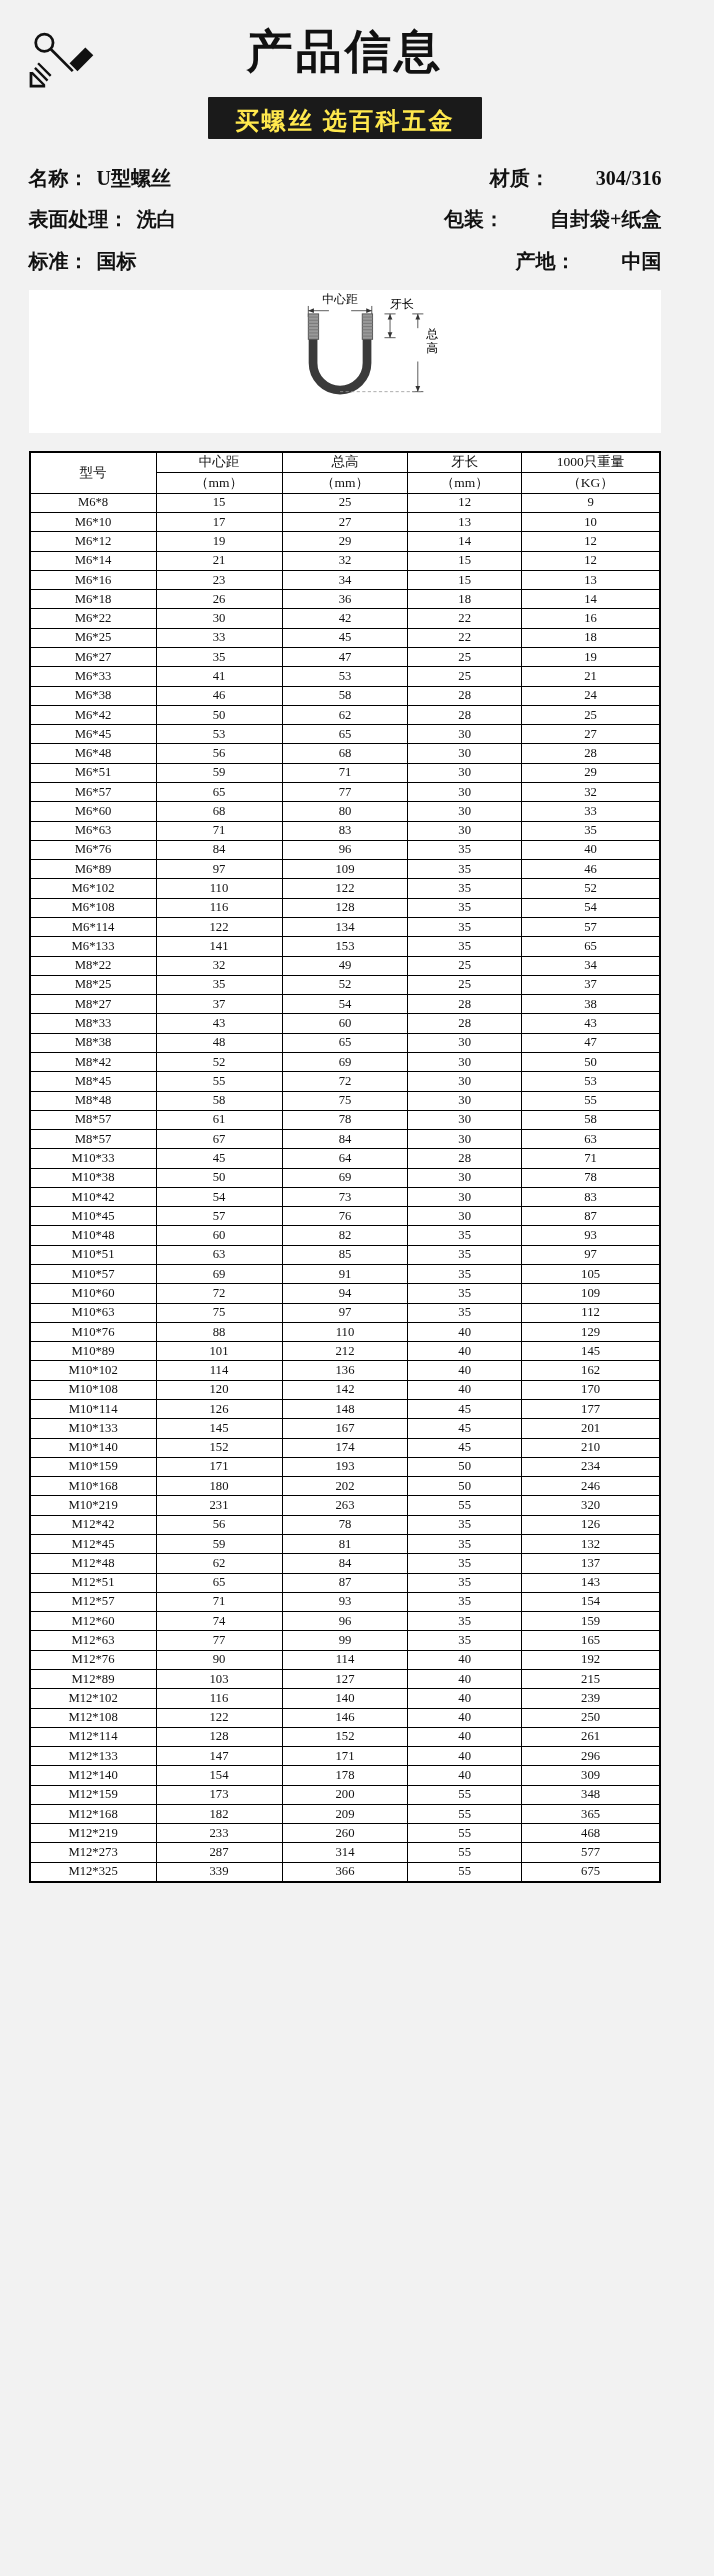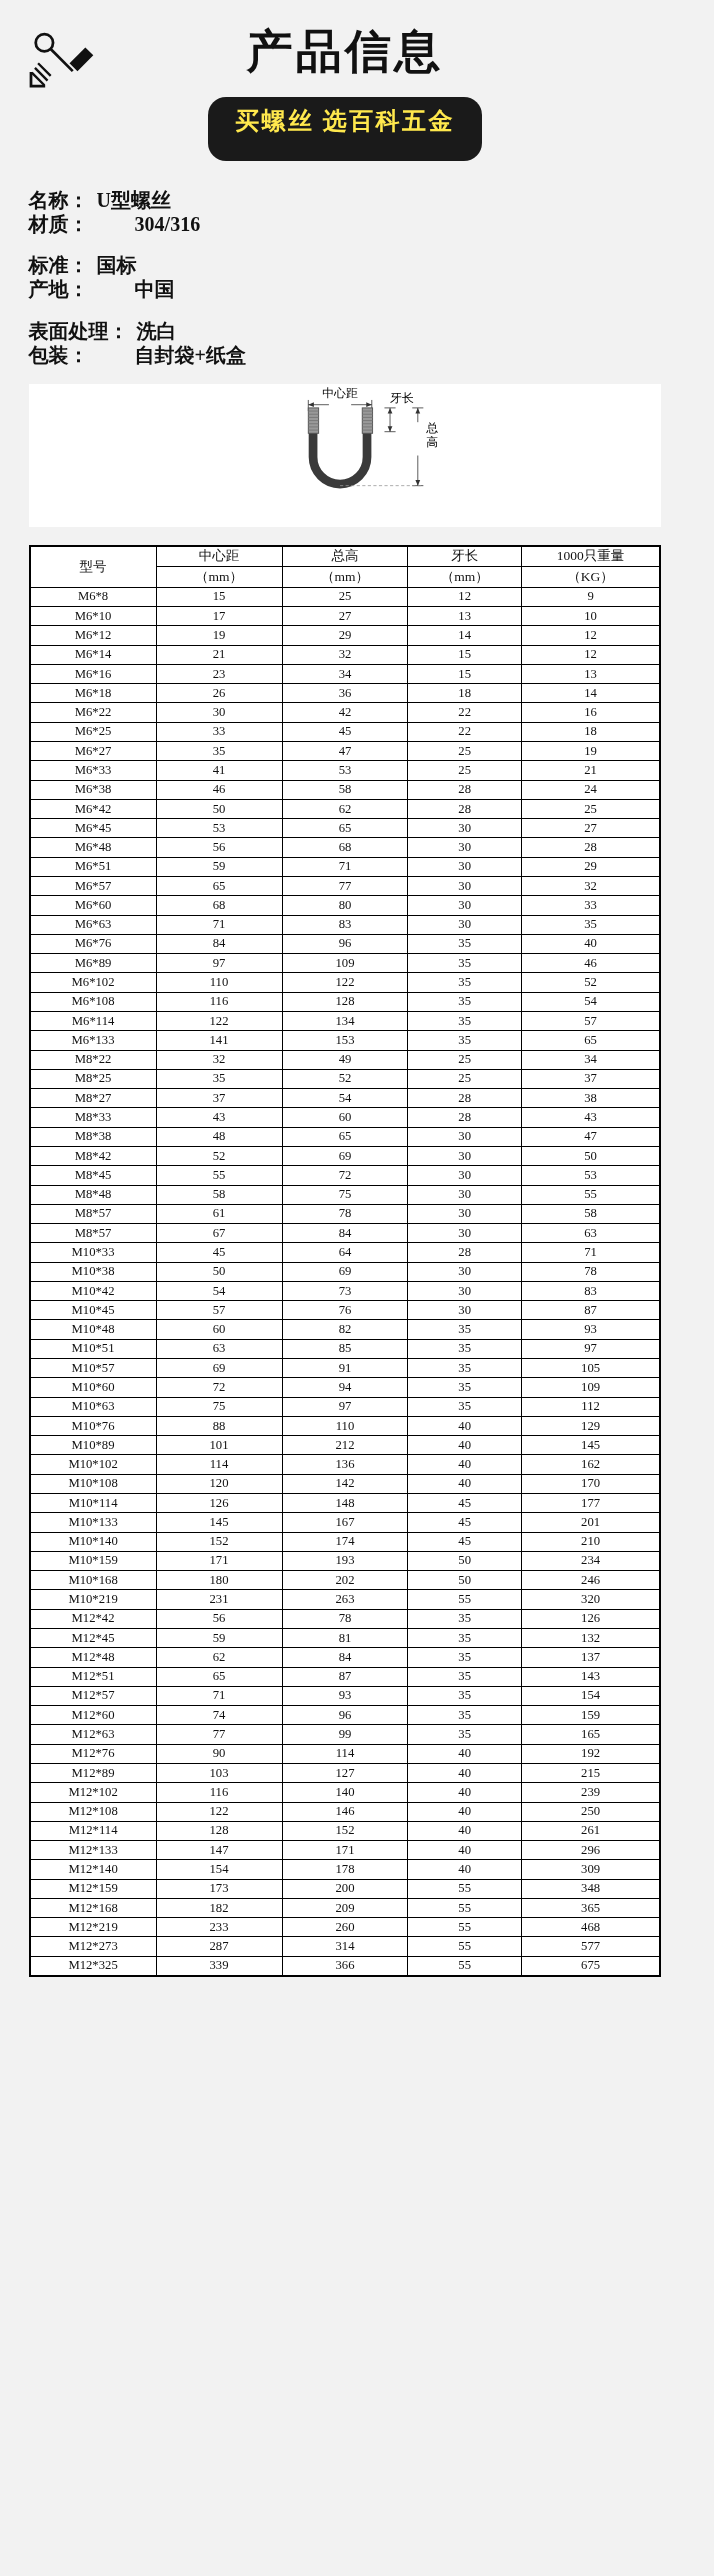--- a/index.html
+++ b/index.html
@@ -44,38 +44,37 @@
   .subtitle-wrap {
     margin-top: 19px;
     display: flex;
     justify-content: center;
   }
   .subtitle {
     background: #1a1a1a;
     color: #ffe84d;
     font-size: 24px;
     font-weight: bold;
-    padding: 8px 27px 24px 27px;
-    border-radius: 18px;
+    padding: 8px 27px 2px 27px;
+    border-radius: 1px;
     letter-spacing: 2.4px;
     display: inline-block;
     font-family: "Liberation Serif", "DejaVu Serif", serif;
   }
   
   .specs {
     margin: 27px 28.6px 0 28.6px;
     font-size: 20px;
     line-height: 1.2;
     font-family: "Liberation Serif", "DejaVu Serif", serif;
   }
   .spec-row {
     display: flex;
     justify-content: space-between;
     margin-bottom: 17.5px;
-    flex-direction: column;
   }
   .spec-item {
     display: flex;
     white-space: nowrap;
   }
   .spec-label {
     font-weight: bold;
   }
   .spec-value {
     font-weight: bold;
@@ -151,36 +150,36 @@
         <span class="spec-label">名称：</span>
         <span class="spec-value">U型螺丝</span>
       </div>
       <div class="spec-item spec-right">
         <span class="spec-label">材质：</span>
         <span class="spec-value">304/316</span>
       </div>
     </div>
     <div class="spec-row">
       <div class="spec-item spec-left">
+        <span class="spec-label">表面处理：</span>
+        <span class="spec-value">洗白</span>
+      </div>
+      <div class="spec-item spec-right">
+        <span class="spec-label">包装：</span>
+        <span class="spec-value">自封袋+纸盒</span>
+      </div>
+    </div>
+    <div class="spec-row">
+      <div class="spec-item spec-left">
         <span class="spec-label">标准：</span>
         <span class="spec-value">国标</span>
       </div>
       <div class="spec-item spec-right">
         <span class="spec-label">产地：</span>
         <span class="spec-value">中国</span>
-      </div>
-    </div>
-    <div class="spec-row">
-      <div class="spec-item spec-left">
-        <span class="spec-label">表面处理：</span>
-        <span class="spec-value">洗白</span>
-      </div>
-      <div class="spec-item spec-right">
-        <span class="spec-label">包装：</span>
-        <span class="spec-value">自封袋+纸盒</span>
       </div>
     </div>
   </div>
 
   <div class="diagram">
     <svg width="657" height="143" viewBox="0 0 828 180">
 
       <text x="392" y="16" font-size="15" text-anchor="middle" font-family="Liberation Serif, serif">中心距</text>
       <text x="470" y="22" font-size="15" text-anchor="middle" font-family="Liberation Serif, serif">牙长</text>
       <text x="508" y="60" font-size="15" text-anchor="middle" font-family="Liberation Serif, serif">总</text>

